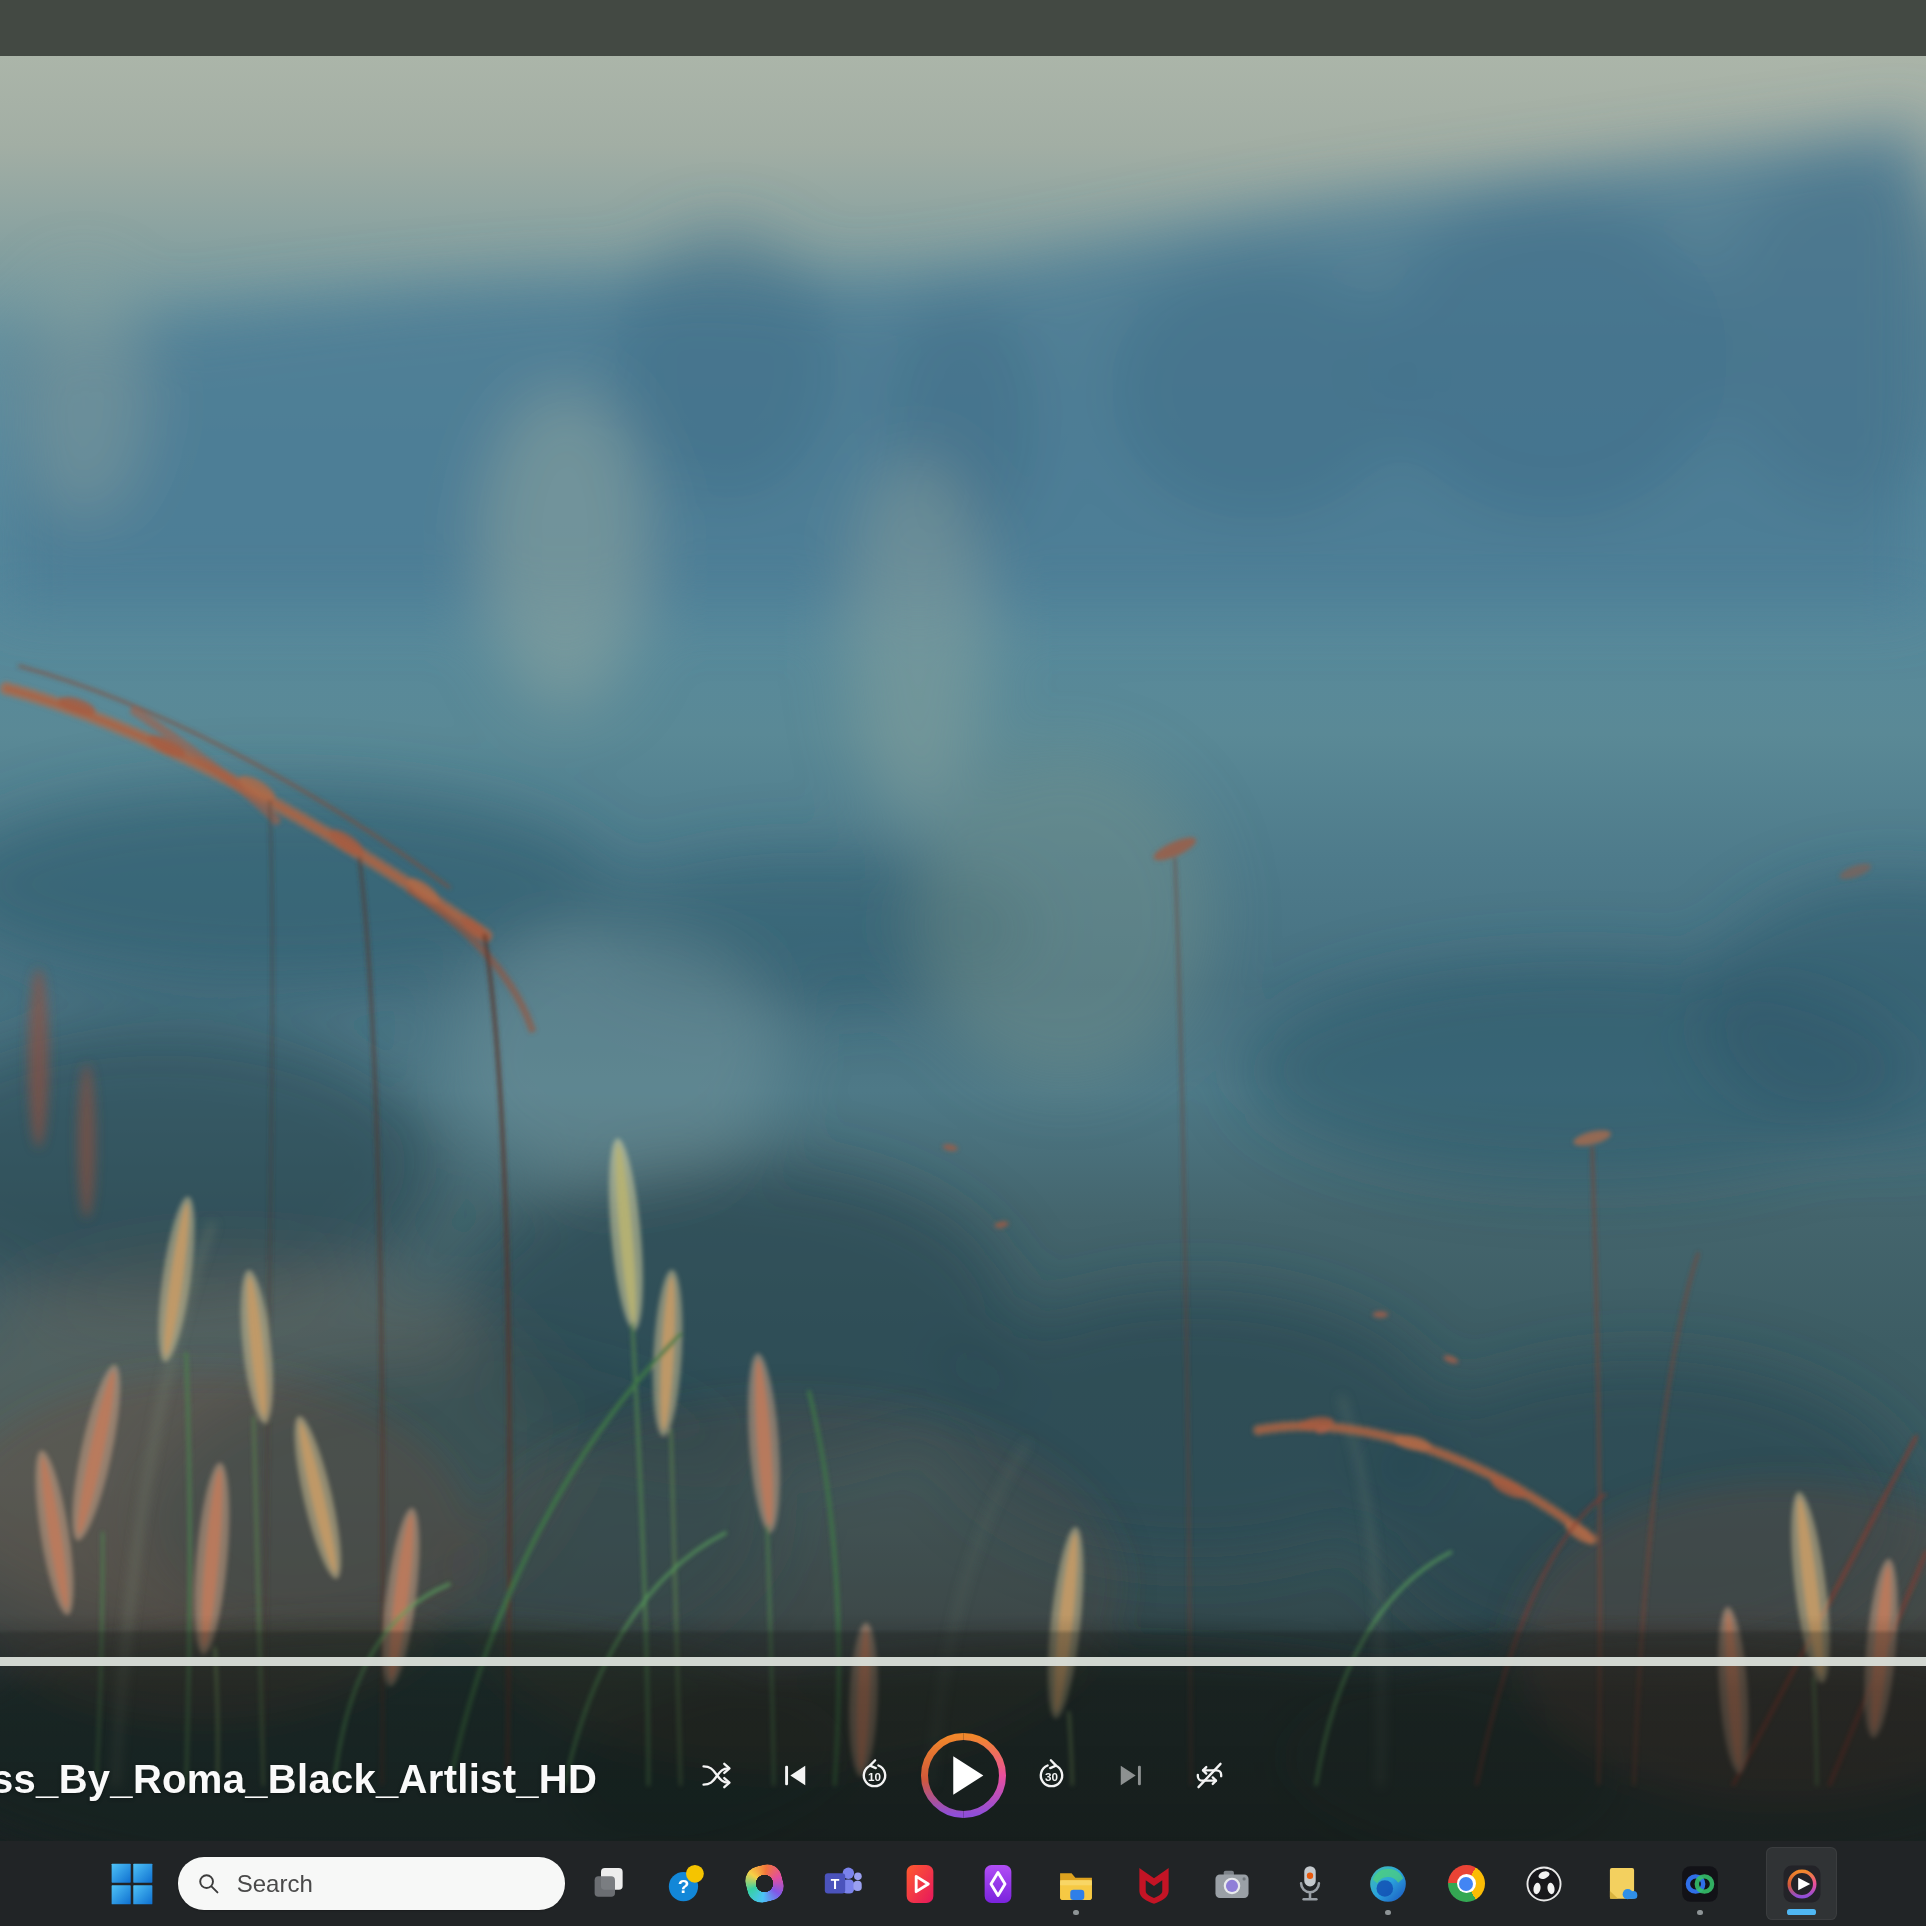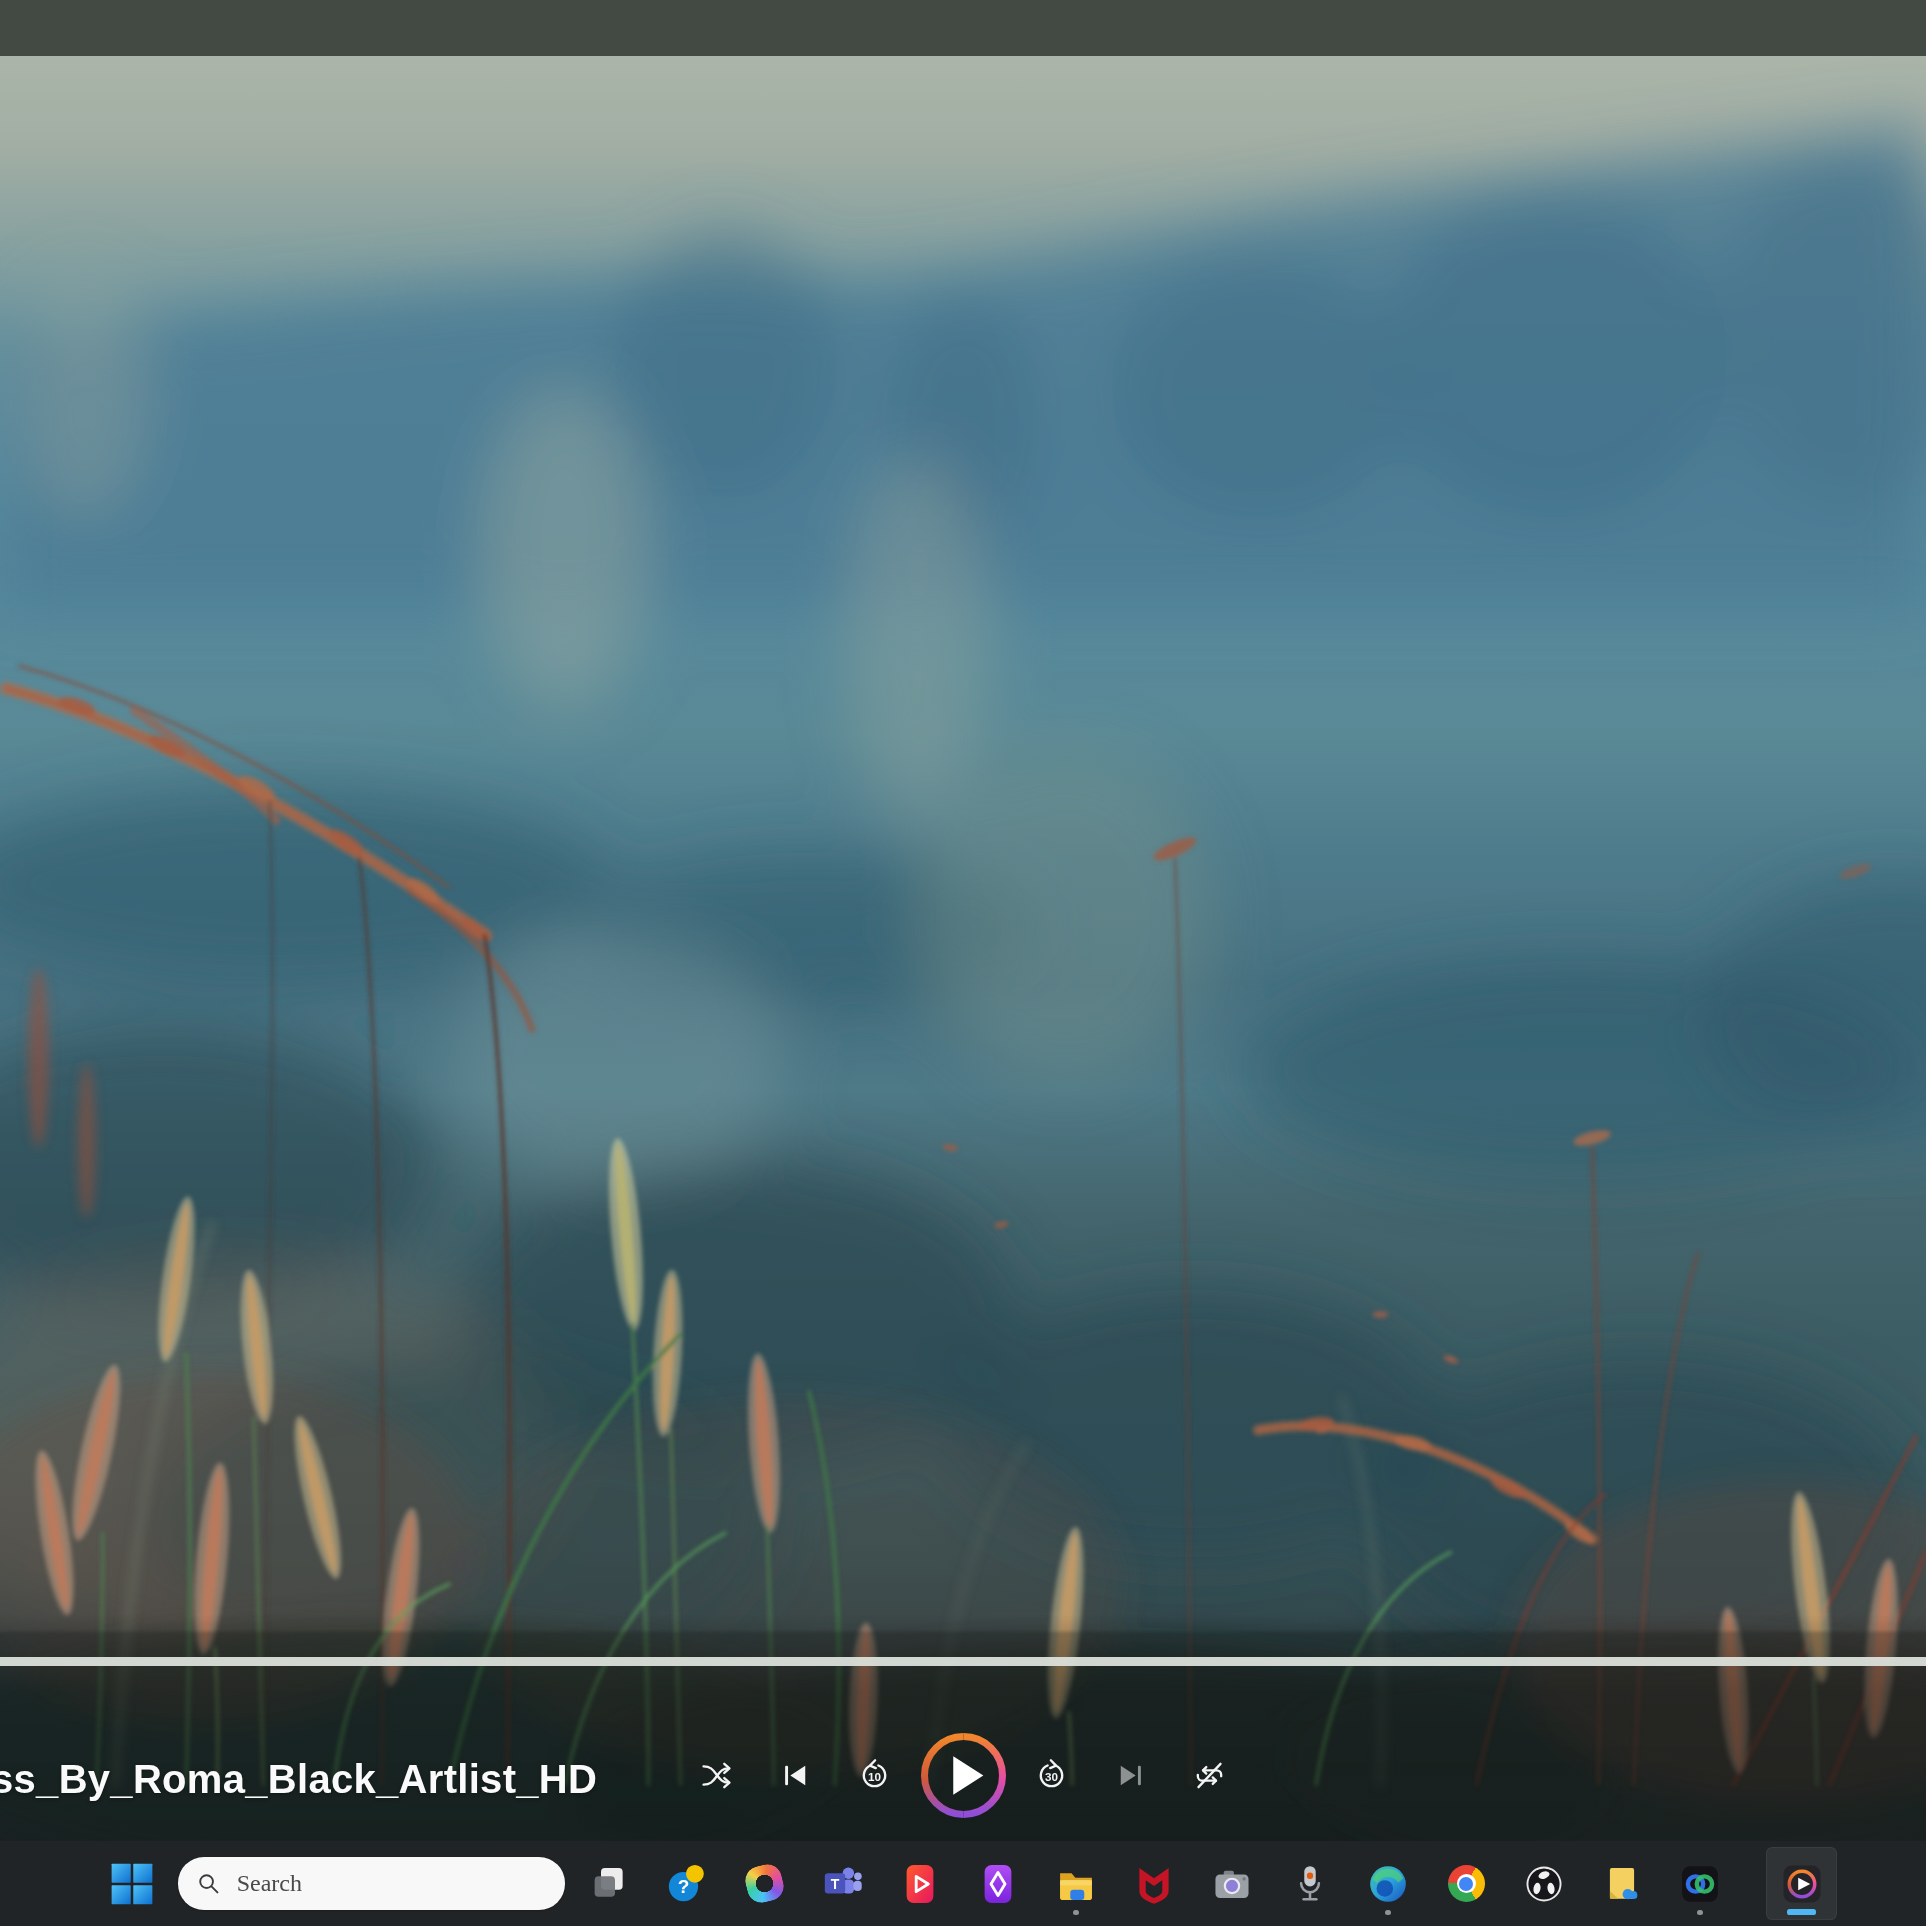--- a/index.html
+++ b/index.html
@@ -37,21 +37,21 @@
   .ctl text{fill:#f4f4f4;font-family:"Liberation Sans",sans-serif;font-weight:bold;}
   .play-btn{width:87px;height:87px;margin:0 -16.7px;flex:0 0 auto;position:relative;}
   .play-btn svg{width:87px;height:87px;display:block;}
 
   
   .taskbar{position:absolute;left:0;top:1841px;width:1926px;height:85px;background:#212426;}
   .tb-start{position:absolute;left:111px;top:22px;width:42px;height:42px;}
   .tb-search{position:absolute;left:178px;top:16px;width:387px;height:53px;background:#f7f8f7;border-radius:26px;
     display:flex;align-items:center;box-shadow:0 0.6px 1.9px rgba(0,0,0,.35);}
   .tb-search .mag{margin-left:19px;width:23px;height:23px;flex:0 0 auto;}
-  .tb-search .lbl{margin-left:16.7px;color:#4a4a4a;font-size:24px;font-family:Liberation Serif, serif;}
+  .tb-search .lbl{margin-left:16.7px;color:#4a4a4a;font-size:24px;}
   .tb-apps{position:absolute;left:587px;top:0;height:85px;display:flex;align-items:center;gap:36px;}
   .tb-app{position:relative;width:42px;height:42px;flex:0 0 auto;}
   .tb-app svg{width:42px;height:42px;display:block;}
   .run-dot{position:absolute;left:50%;bottom:-10.3px;width:5.1px;height:5.1px;margin-left:-2.6px;border-radius:50%;background:#8e9496;}
   .tb-active{position:relative;width:69px;height:71px;margin-left:9px;flex:0 0 auto;border-radius:6.4px;
     background:rgba(255,255,255,.07);border:0.6px solid rgba(255,255,255,.05);
     display:flex;align-items:center;justify-content:center;}
   .tb-active svg{width:42px;height:42px;display:block;}
   .active-pill{position:absolute;left:50%;bottom:4.5px;width:29.5px;height:5.1px;margin-left:-14.8px;border-radius:2.6px;background:#4fb7f3;}
 

